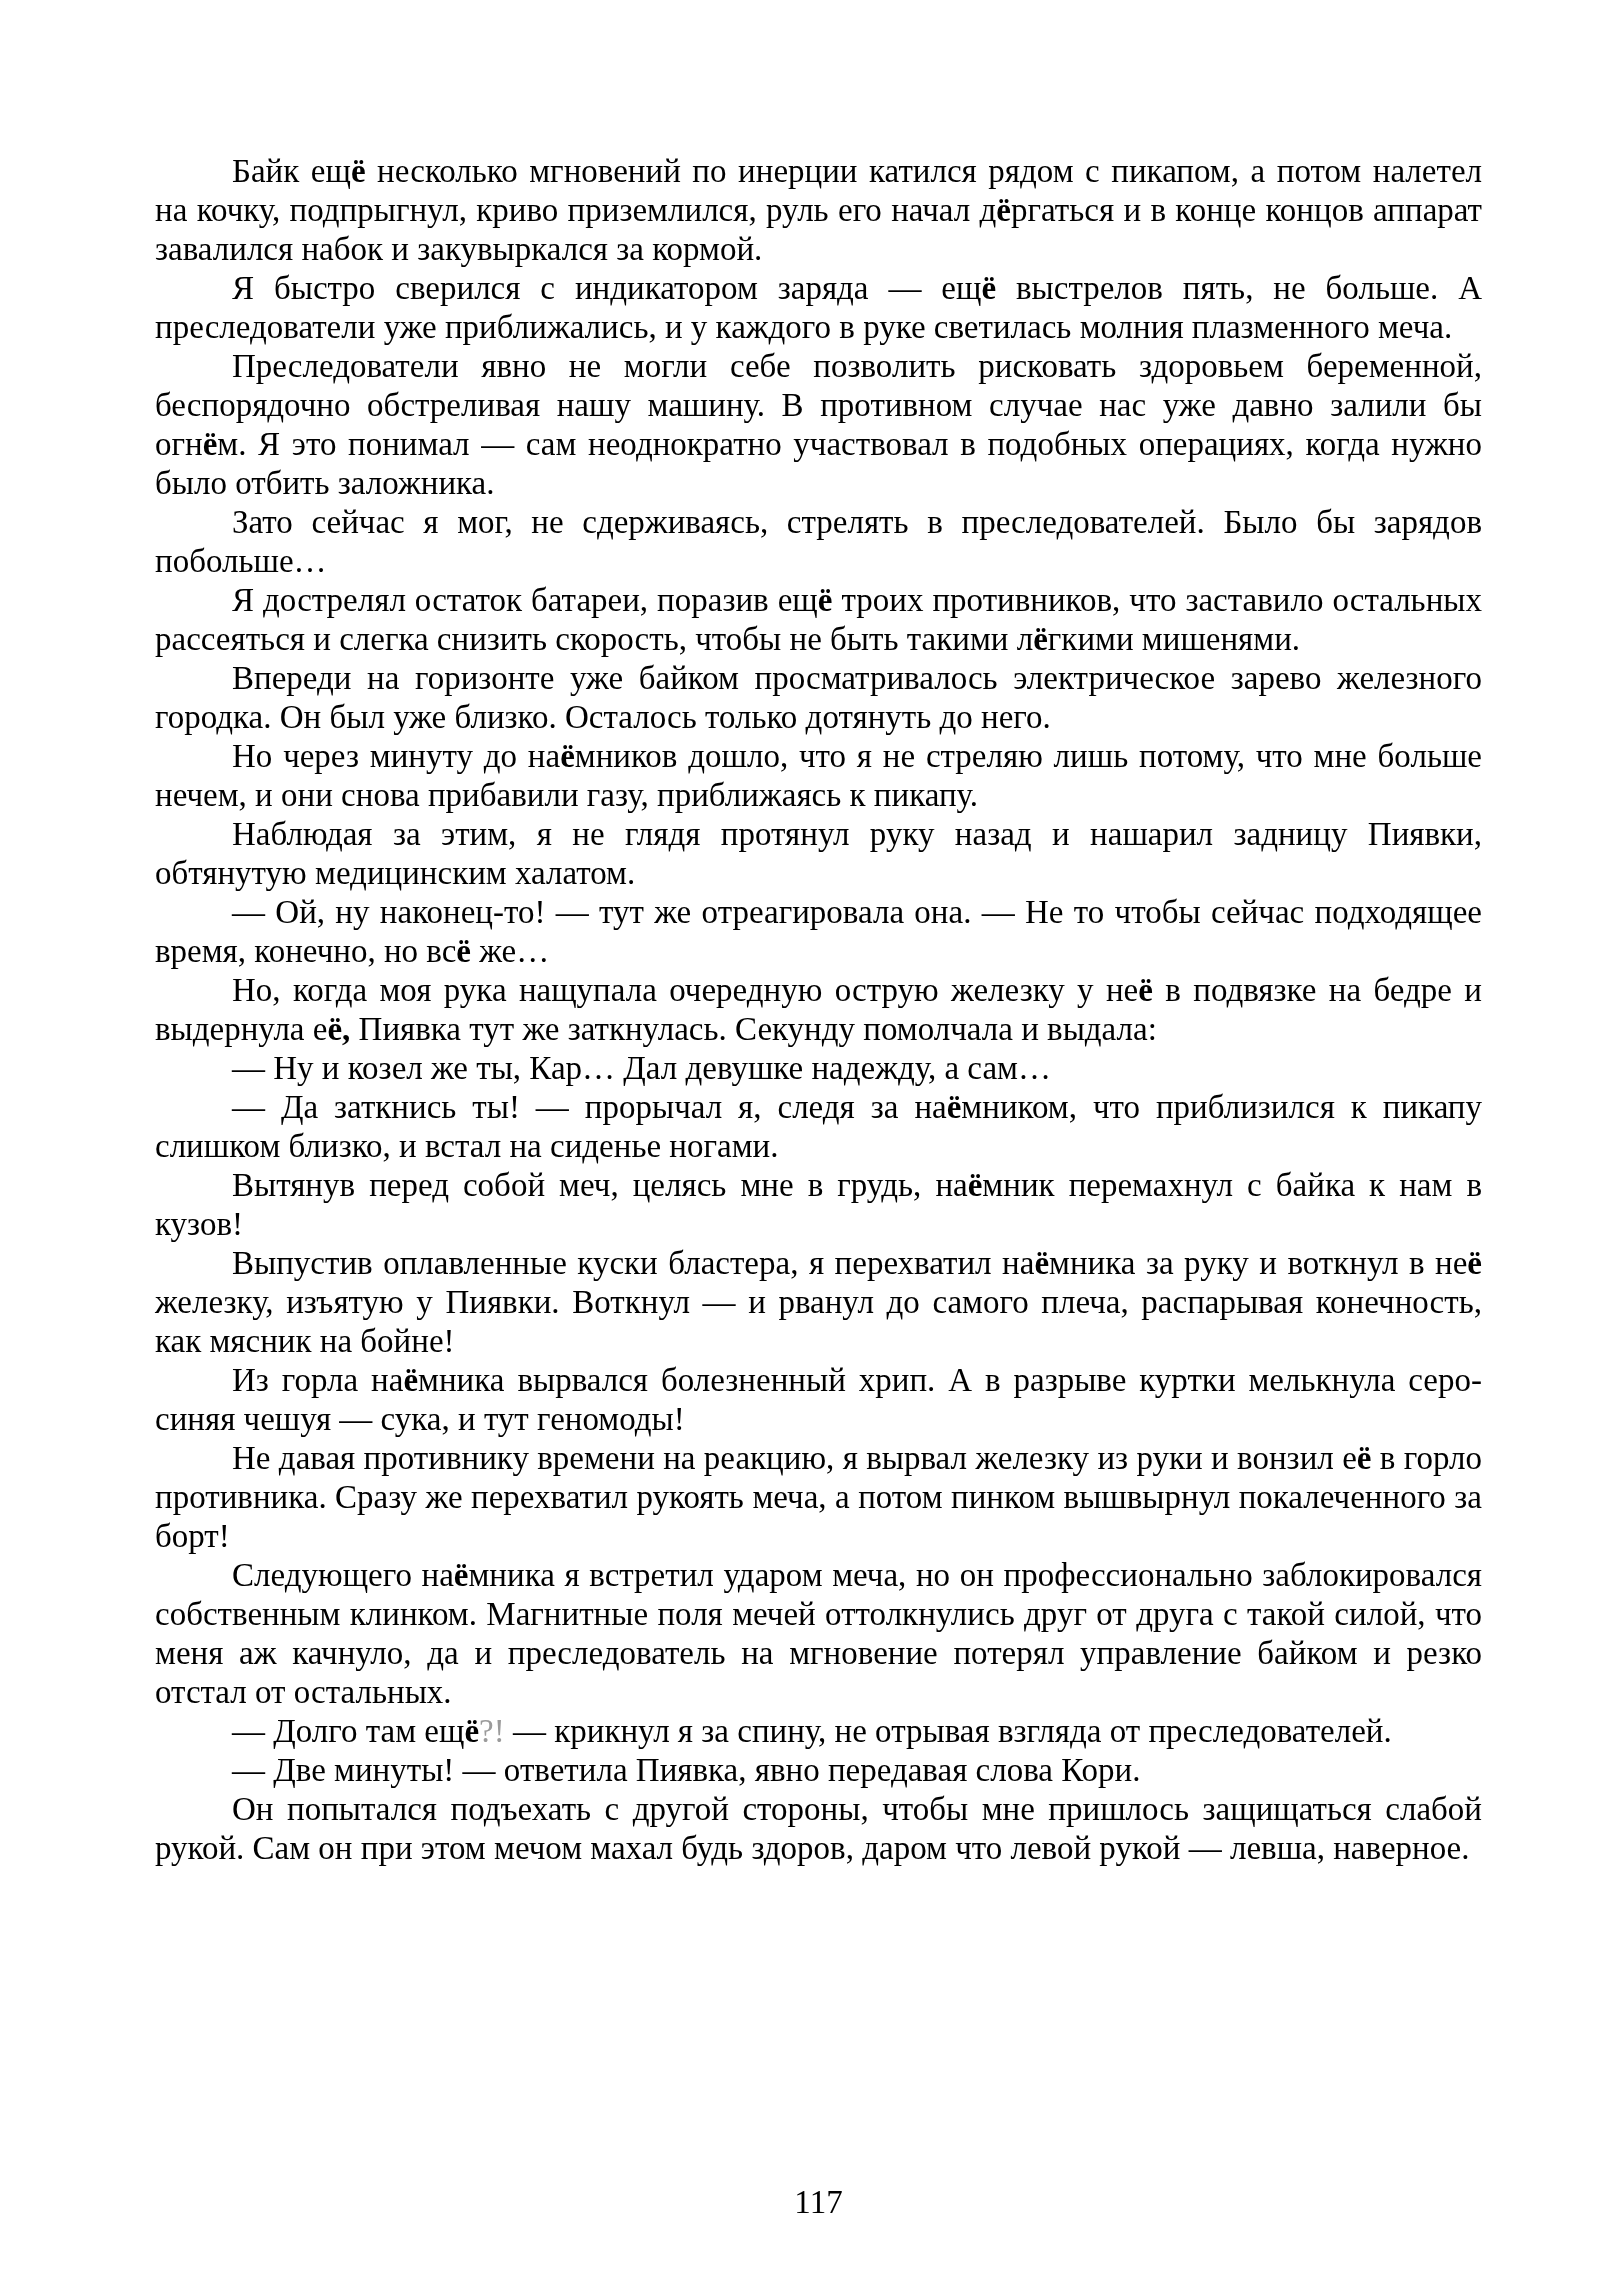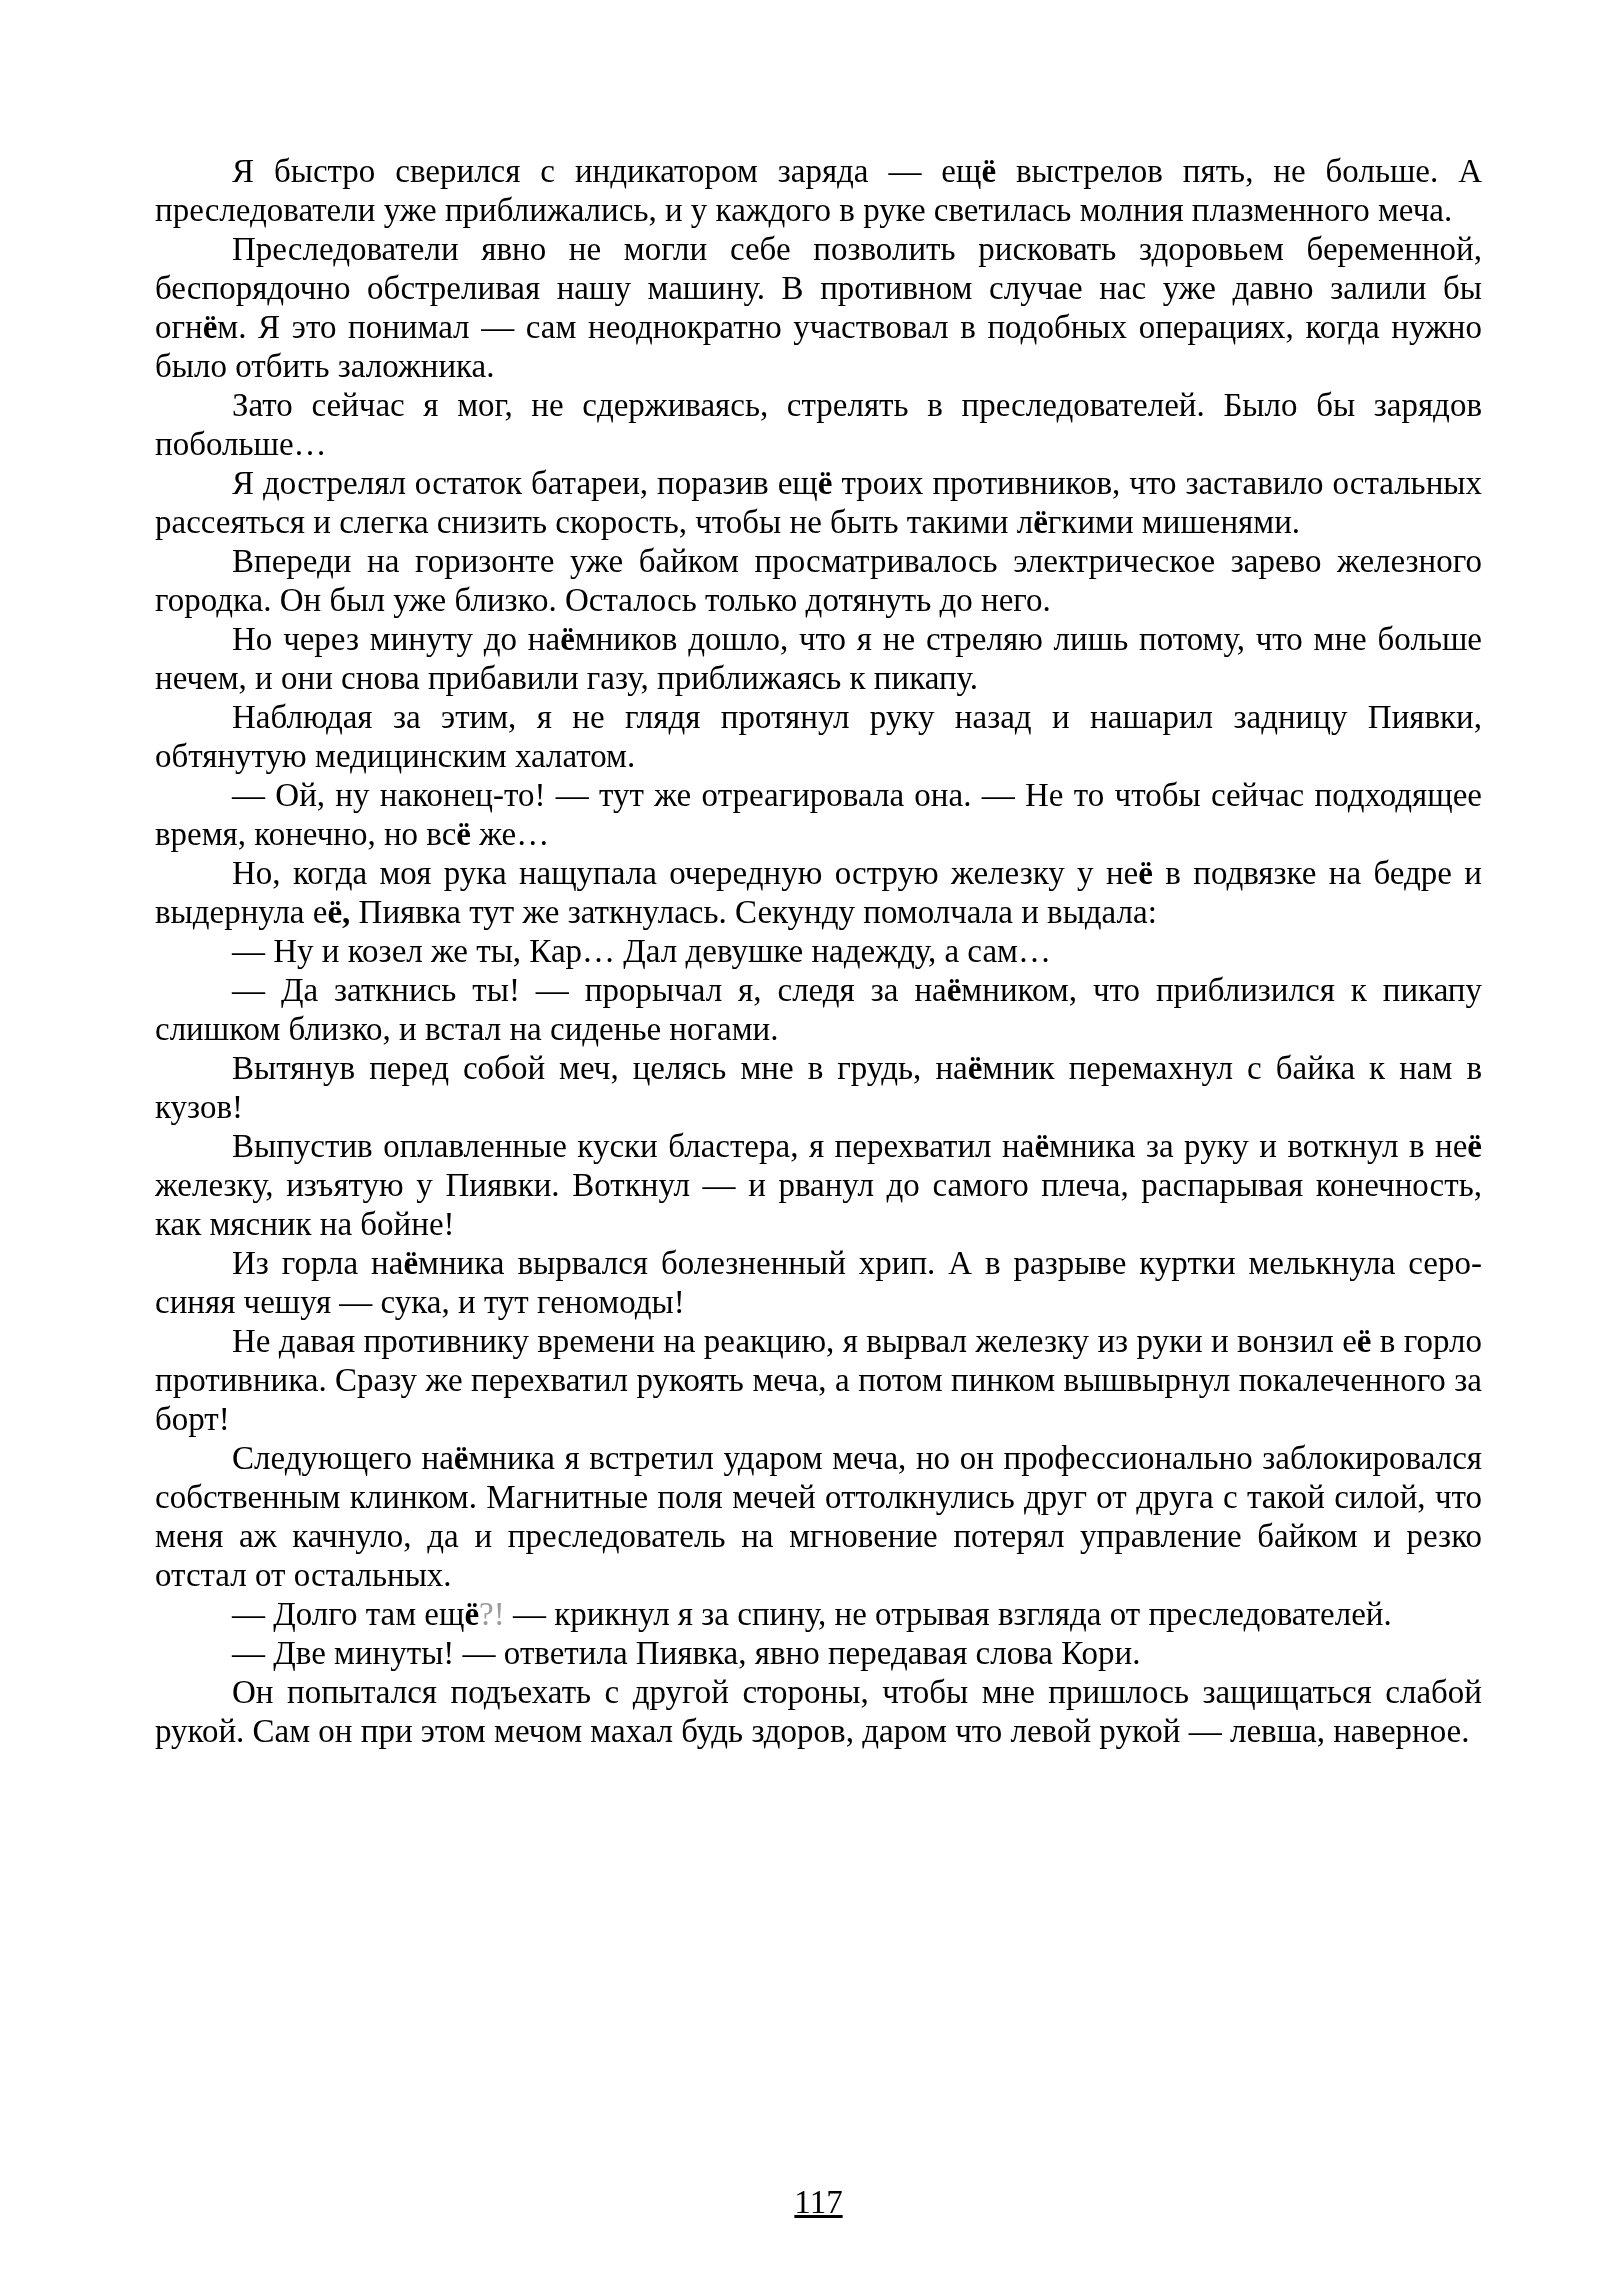--- a/index.html
+++ b/index.html
@@ -47,28 +47,28 @@
   .grey { color: #9b9b9b; }
   .page-number {
     position: absolute;
     left: 155px;
     width: 1327px;
     top: 2184px;
     text-align: center;
     font-size: 33px;
     line-height: 37px;
     color: #000000;
-    text-decoration: underline;
   }
 </style>
 </head>
 <body>
 
 <div class="page">
   <div class="text-block">
+      <p>Байк ещ<span class="hl">ё</span> несколько мгновений по инерции катился рядом с пикапом, а потом налетел на кочку, подпрыгнул, криво приземлился, руль его начал д<span class="hl">ё</span>ргаться и в конце концов аппарат завалился набок и закувыркался за кормой.</p>
       <p>Я быстро сверился с индикатором заряда — ещ<span class="hl">ё</span> выстрелов пять, не больше. А преследователи уже приближались, и у каждого в руке светилась молния плазменного меча.</p>
       <p>Преследователи явно не могли себе позволить рисковать здоровьем беременной, беспорядочно обстреливая нашу машину. В противном случае нас уже давно залили бы огн<span class="hl">ё</span>м. Я это понимал — сам неоднократно участвовал в подобных операциях, когда нужно было отбить заложника.</p>
       <p>Зато сейчас я мог, не сдерживаясь, стрелять в преследователей. Было бы зарядов побольше…</p>
       <p>Я дострелял остаток батареи, поразив ещ<span class="hl">ё</span> троих противников, что заставило остальных рассеяться и слегка снизить скорость, чтобы не быть такими л<span class="hl">ё</span>гкими мишенями.</p>
       <p>Впереди на горизонте уже байком просматривалось электрическое зарево железного городка. Он был уже близко. Осталось только дотянуть до него.</p>
       <p>Но через минуту до на<span class="hl">ё</span>мников дошло, что я не стреляю лишь потому, что мне больше нечем, и они снова прибавили газу, приближаясь к пикапу.</p>
       <p>Наблюдая за этим, я не глядя протянул руку назад и нашарил задницу Пиявки, обтянутую медицинским халатом.</p>
       <p>— Ой, ну наконец-то! — тут же отреагировала она. — Не то чтобы сейчас подходящее время, конечно, но вс<span class="hl">ё</span> же…</p>
       <p>Но, когда моя рука нащупала очередную острую железку у не<span class="hl">ё</span> в подвязке на бедре и выдернула е<span class="hl">ё,</span> Пиявка тут же заткнулась. Секунду помолчала и выдала:</p>
       <p>— Ну и козел же ты, Кар… Дал девушке надежду, а сам…</p>

